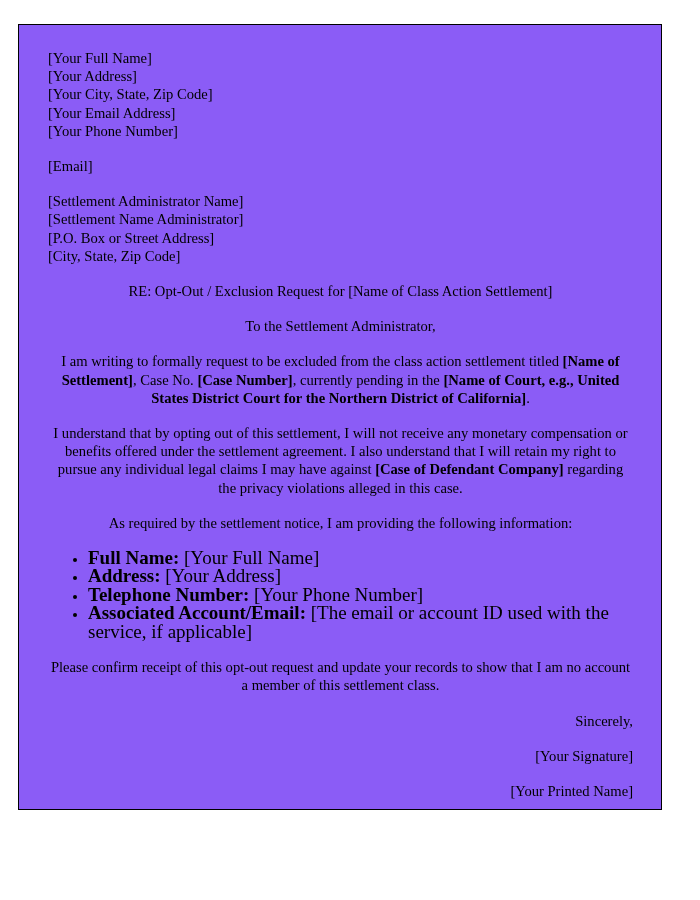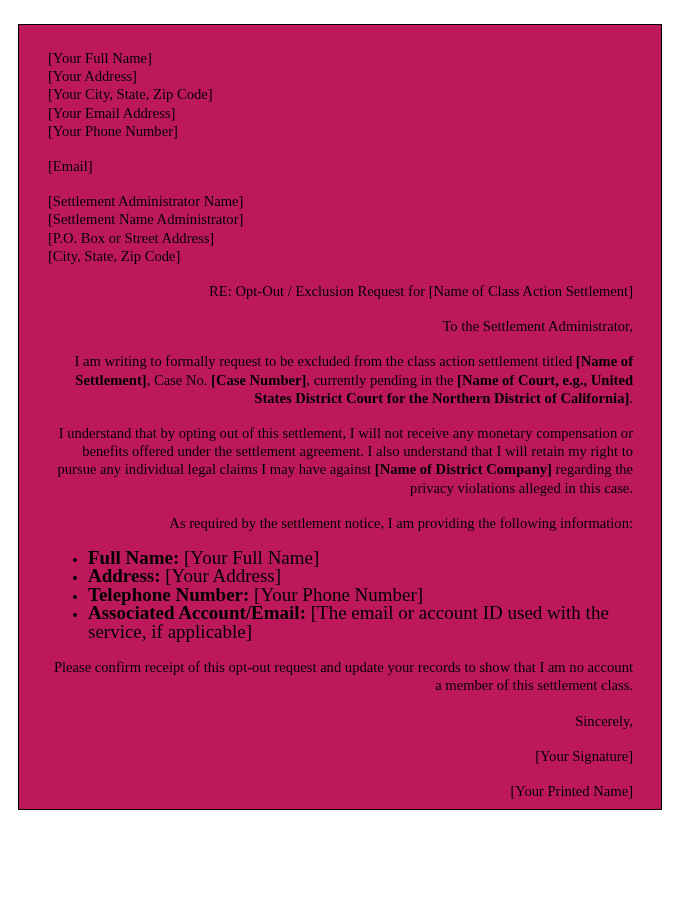--- a/index.html
+++ b/index.html
@@ -20,21 +20,21 @@
     box-sizing: border-box;
   }
   .doc-frame {
     position: absolute;
     left: 18px;
     top: 24px;
     width: 644px;
     height: 786px;
     border: 1px solid #000000;
     box-sizing: border-box;
-    background: #be185d;
+    background: #8b5cf6;
     overflow: hidden;
   }
   .doc-body {
     position: absolute;
     left: 29px;
     top: 24px;
     width: 585px;
   }
   p {
     margin: 0;
@@ -42,21 +42,21 @@
     line-height: 18.2px;
   }
   .block {
     margin-bottom: 17px;
   }
   .tight-line {
     display: block;
   }
   .para {
     margin-bottom: 17px;
-    text-align: right;
+    text-align: center;
   }
   b, .b {
     font-weight: bold;
   }
   ul.info-list {
     margin: 0 0 17px 0;
     padding-left: 40px;
     list-style-type: disc;
   }
   ul.info-list li {
@@ -98,21 +98,21 @@
         <p class="tight-line">[P.O. Box or Street Address]</p>
         <p class="tight-line">[City, State, Zip Code]</p>
       </div>
 
       <p class="para">RE: Opt-Out / Exclusion Request for [Name of Class Action Settlement]</p>
 
       <p class="para">To the Settlement Administrator,</p>
 
       <p class="para"><span>I am writing to formally request to be excluded from the class action settlement titled </span><b>[Name of Settlement]</b><span>, Case No. </span><b>[Case Number]</b><span>, currently pending in the </span><b>[Name of Court, e.g., United States District Court for the Northern District of California]</b><span>.</span></p>
 
-      <p class="para"><span>I understand that by opting out of this settlement, I will not receive any monetary compensation or benefits offered under the settlement agreement. I also understand that I will retain my right to pursue any individual legal claims I may have against </span><b>[Name of District Company]</b><span> regarding the privacy violations alleged in this case.</span></p>
+      <p class="para"><span>I understand that by opting out of this settlement, I will not receive any monetary compensation or benefits offered under the settlement agreement. I also understand that I will retain my right to pursue any individual legal claims I may have against </span><b>[Case of Defendant Company]</b><span> regarding the privacy violations alleged in this case.</span></p>
 
       <p class="para">As required by the settlement notice, I am providing the following information:</p>
 
       <ul class="info-list">
         <li><b>Full Name:</b><span> [Your Full Name]</span></li>
         <li><b>Address:</b><span> [Your Address]</span></li>
         <li><b>Telephone Number:</b><span> [Your Phone Number]</span></li>
         <li><b>Associated Account/Email:</b><span> [The email or account ID used with the service, if applicable]</span></li>
       </ul>
 

